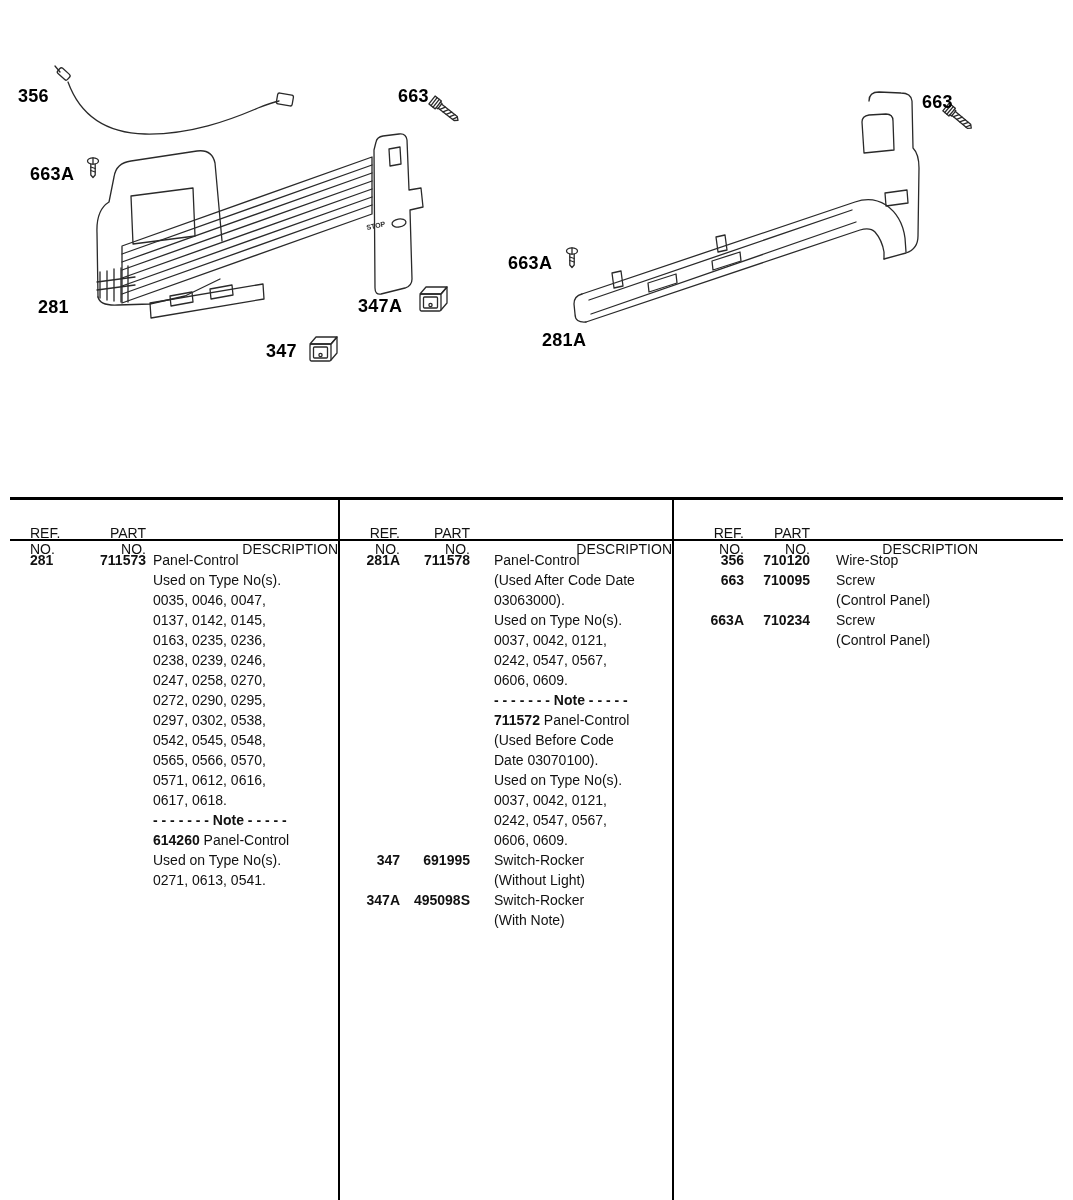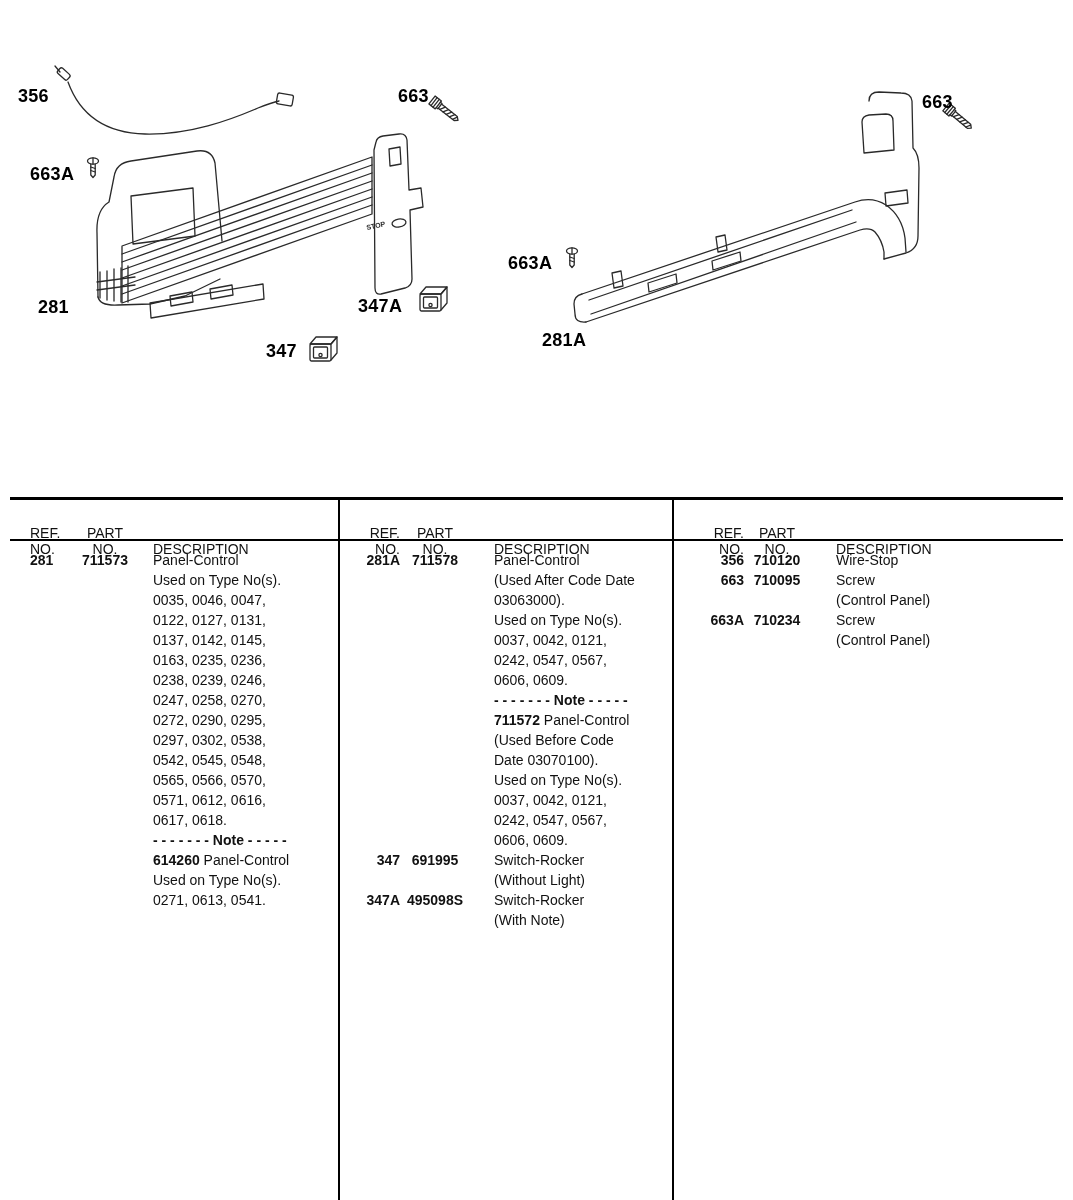--- a/index.html
+++ b/index.html
@@ -34,28 +34,28 @@
   .col0 { width:338px; }
   .col1 { width:334px; }
   .col2 { width:401px; }
   .pt-row { display:grid; }
   .col0 .pt-row { padding-left:30px; grid-template-columns:34px 82px 1fr; }
   .col1 .pt-row { padding-left:24px; grid-template-columns:38px 70px 1fr; }
   .col2 .pt-row { padding-left:30px; grid-template-columns:42px 66px 1fr; }
   .c-ref, .c-part { font-weight:bold; white-space:nowrap; }
   .col0 .c-ref { text-align:left; }
   .col1 .c-ref, .col2 .c-ref { text-align:right; }
-  .c-part { text-align:center; }
+  .c-part { text-align:right; }
   .col0 .c-desc { padding-left:7px; }
   .col1 .c-desc { padding-left:24px; }
   .col2 .c-desc { padding-left:26px; }
   .pt-head { margin-top:8px; margin-bottom:12px; height:33px;
              line-height:16px; align-items:end; }
   .pt-head .c-ref, .pt-head .c-part { font-weight:normal; }
-  .pt-head .c-desc { text-align:left; padding-top:0;margin-top:36px; }
+  .pt-head .c-desc { text-align:right; padding-top:0;margin-top:36px; }
   .col2 .pt-desc-head { padding-right:95px; }
 </style>
 </head>
 <body>
 
 <div class="page">
 
   <svg class="diagram-svg" width="1073" height="480" viewBox="0 0 1073 480" fill="none" stroke="#2a2a2a" stroke-width="1.3" stroke-linecap="round" stroke-linejoin="round">
     <defs>
       <g id="screw-long">
@@ -167,25 +167,20 @@
           <div class="c-desc">Used on Type No(s).</div>
         </div>
         <div class="pt-row">
           <div class="c-ref"></div>
           <div class="c-part"></div>
           <div class="c-desc">0035, 0046, 0047,</div>
         </div>
         <div class="pt-row">
           <div class="c-ref"></div>
           <div class="c-part"></div>
-          <div class="c-desc">0122, 0127, 0131,</div>
-        </div>
-        <div class="pt-row">
-          <div class="c-ref"></div>
-          <div class="c-part"></div>
           <div class="c-desc">0137, 0142, 0145,</div>
         </div>
         <div class="pt-row">
           <div class="c-ref"></div>
           <div class="c-part"></div>
           <div class="c-desc">0163, 0235, 0236,</div>
         </div>
         <div class="pt-row">
           <div class="c-ref"></div>
           <div class="c-part"></div>

